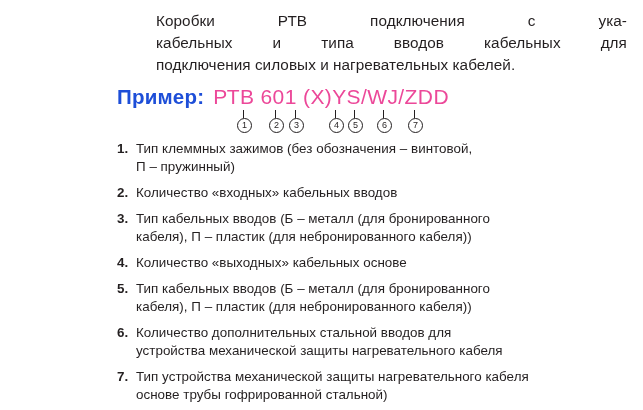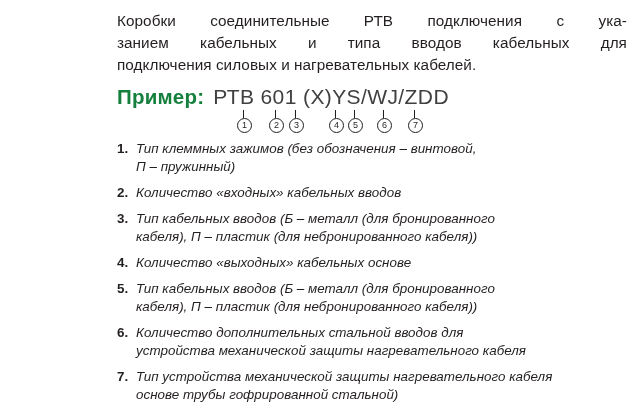--- a/index.html
+++ b/index.html
@@ -29,42 +29,43 @@
     font-size: 15.3px;
     line-height: 22px;
     text-align: justify;
     text-justify: inter-word;
     color: #231f20;
     letter-spacing: 0.05px;
   }
   .intro .line {
     display: block;
     white-space: nowrap;
+    margin-left: 39px;
   }
   .intro .justified {
     display: flex;
     justify-content: space-between;
   }
   .intro .justified > span {
     white-space: pre;
   }
   .example-row {
     margin-top: 9px;
     display: flex;
     align-items: baseline;
   }
   .example-label {
     font-size: 20.5px;
     font-weight: bold;
-    color: #15803d;
+    color: #1d4ed8;
     letter-spacing: 0.2px;
   }
   .example-code {
     font-size: 21px;
-    color: #404040;
+    color: #ec4899;
     margin-left: 9px;
     letter-spacing: 0.4px;
     white-space: pre;
   }
   .markers {
     position: relative;
     height: 28px;
     margin-top: 1px;
   }
   .tick {
@@ -101,44 +102,41 @@
     font-size: 13.4px;
     font-weight: bold;
     color: #231f20;
     line-height: 18px;
   }
   .item-text {
     font-size: 13.4px;
     line-height: 18px;
     color: #231f20;
     letter-spacing: 0.02px;
-    font-style: italic;
   }
   .item-text .l {
     display: block;
     white-space: nowrap;
   }
 </style>
 </head>
 <body>
 
 <div class="page">
   <div class="content">
 
     <div class="intro">
       <div class="line justified">
         <span>Коробки</span>
-        <span>соединительные</span>
         <span>РТВ</span>
         <span>подключения</span>
         <span>с</span>
         <span>ука-</span>
       </div>
       <div class="line justified">
-        <span>занием</span>
         <span>кабельных</span>
         <span>и</span>
         <span>типа</span>
         <span>вводов</span>
         <span>кабельных</span>
         <span>для</span>
       </div>
       <div class="line">подключения силовых и нагревательных кабелей.</div>
     </div>
 

